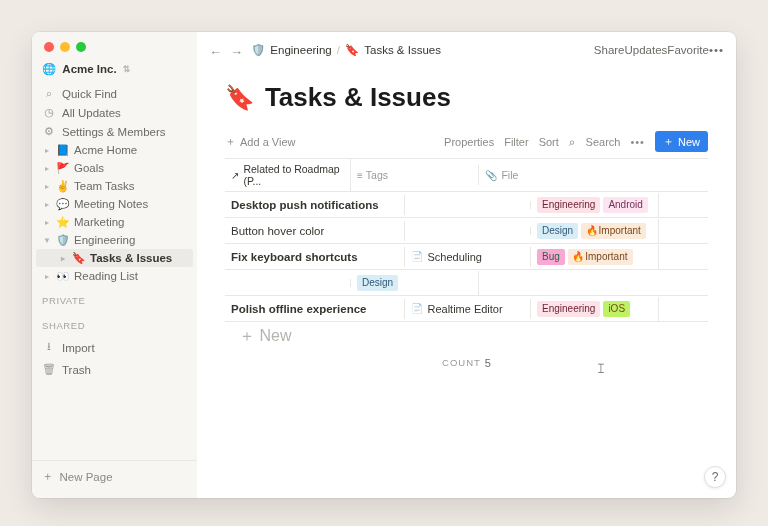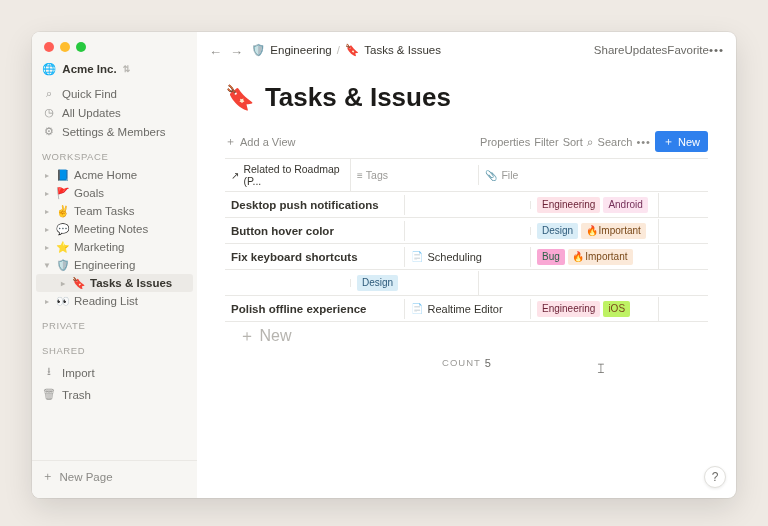--- a/index.html
+++ b/index.html
@@ -80,21 +80,21 @@
 .crumb .sep { color: #c4c2bd; }
 .top-actions { margin-left: auto; display: flex; gap: 0; align-items: center; color: #6b6a66; }
 .dots { letter-spacing: 1px; }
 
 .content { padding: 14px 28px 0; flex: 1; display: flex; flex-direction: column; }
 .title { display: flex; align-items: center; gap: 10px; font-size: 26px; font-weight: 700; color: #1c1b19; margin-bottom: 18px; }
 .title .temo { font-size: 24px; }
 
 .viewbar { display: flex; align-items: center; gap: 10px; font-size: 11px; color: #8b8a86; padding-bottom: 6px; }
 .viewbar .addview { display: flex; align-items: center; gap: 4px; cursor: pointer; }
-.viewbar .right { margin-left: auto; display: flex; align-items: center; gap: 4px; }
+.viewbar .right { margin-left: auto; display: flex; align-items: center; gap: 10px; }
 .search-ic::before { content: "⌕"; font-size: 12px; color: #8b8a86; }
 .btn-new {
   background: #2f80ed; color: #fff; border-radius: 3px;
   padding: 3px 8px; font-size: 11px; display: flex; align-items: center; gap: 4px;
   cursor: pointer;
 }
 
 .tbl { border-top: 1px solid #e9e8e5; font-size: 11.5px; }
 .row { display: flex; border-bottom: 1px solid #e9e8e5; min-height: 26px; align-items: center; }
 .cell { padding: 4px 6px; display: flex; align-items: center; gap: 4px; }
@@ -154,21 +154,20 @@
     </div>
     <div class="side-item">
       <span class="ic">◷</span>
       <span>All Updates</span>
     </div>
     <div class="side-item">
       <span class="ic">⚙</span>
       <span>Settings &amp; Members</span>
     </div>
 
-    <div class="side-section">WORKSPACE</div>
     <div id="tree">
         <div class="tree-item">
           <span class="tri">▸</span>
           <span class="emo">📘</span>
           <span>Acme Home</span>
         </div>
         <div class="tree-item">
           <span class="tri">▸</span>
           <span class="emo">🚩</span>
           <span>Goals</span>
@@ -287,21 +286,21 @@
             <div class="row">
               <div class="cell c-name" style="font-weight: 600;">Desktop push notifications</div>
               <div class="cell c-rel"></div>
               <div class="cell c-tags">
                 <span class="tag tag-eng">Engineering</span>
                 <span class="tag tag-android">Android</span>
               </div>
               <div class="cell c-file"></div>
             </div>
             <div class="row">
-              <div class="cell c-name" style="font-weight: 700;">Button hover color</div>
+              <div class="cell c-name" style="font-weight: 400;">Button hover color</div>
               <div class="cell c-rel"></div>
               <div class="cell c-tags">
                 <span class="tag tag-design">Design</span>
                 <span class="tag tag-important">🔥Important</span>
               </div>
               <div class="cell c-file"></div>
             </div>
             <div class="row">
               <div class="cell c-name" style="font-weight: 600;">Fix keyboard shortcuts</div>
               <div class="cell c-rel">

